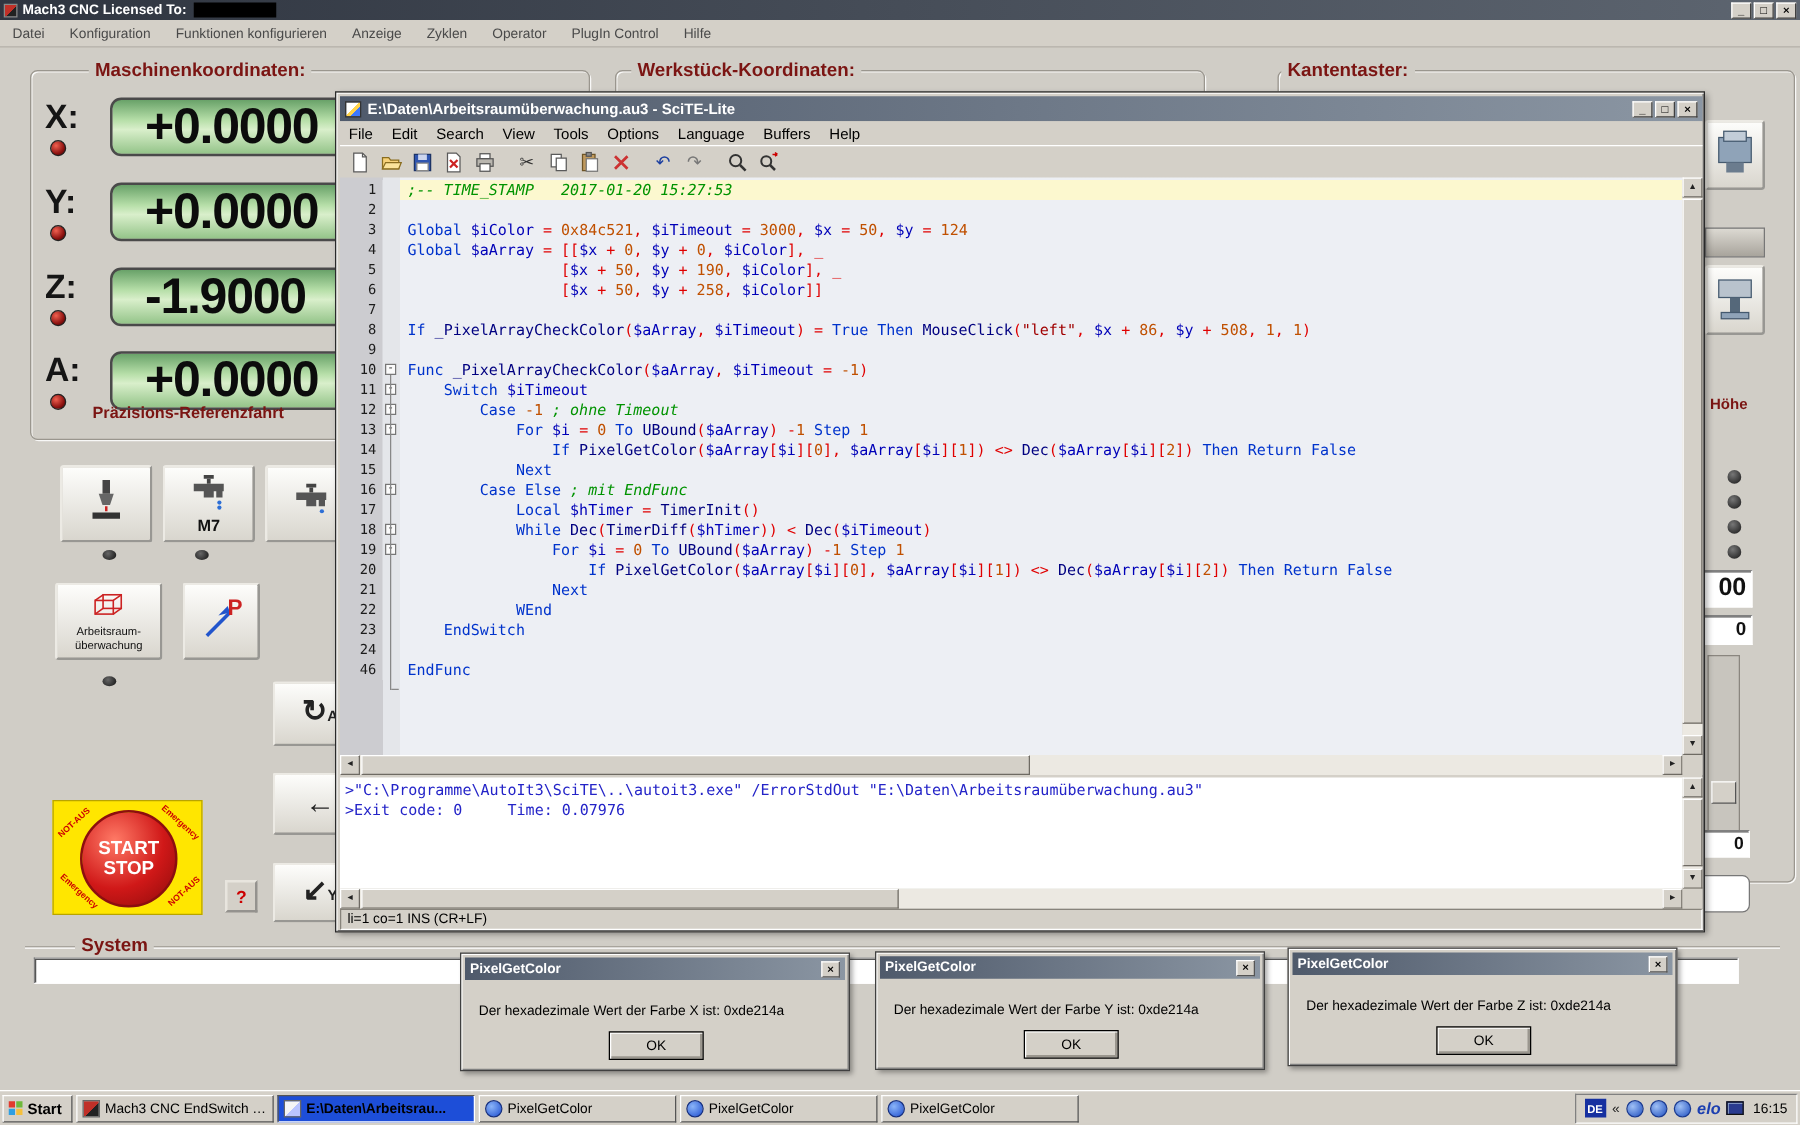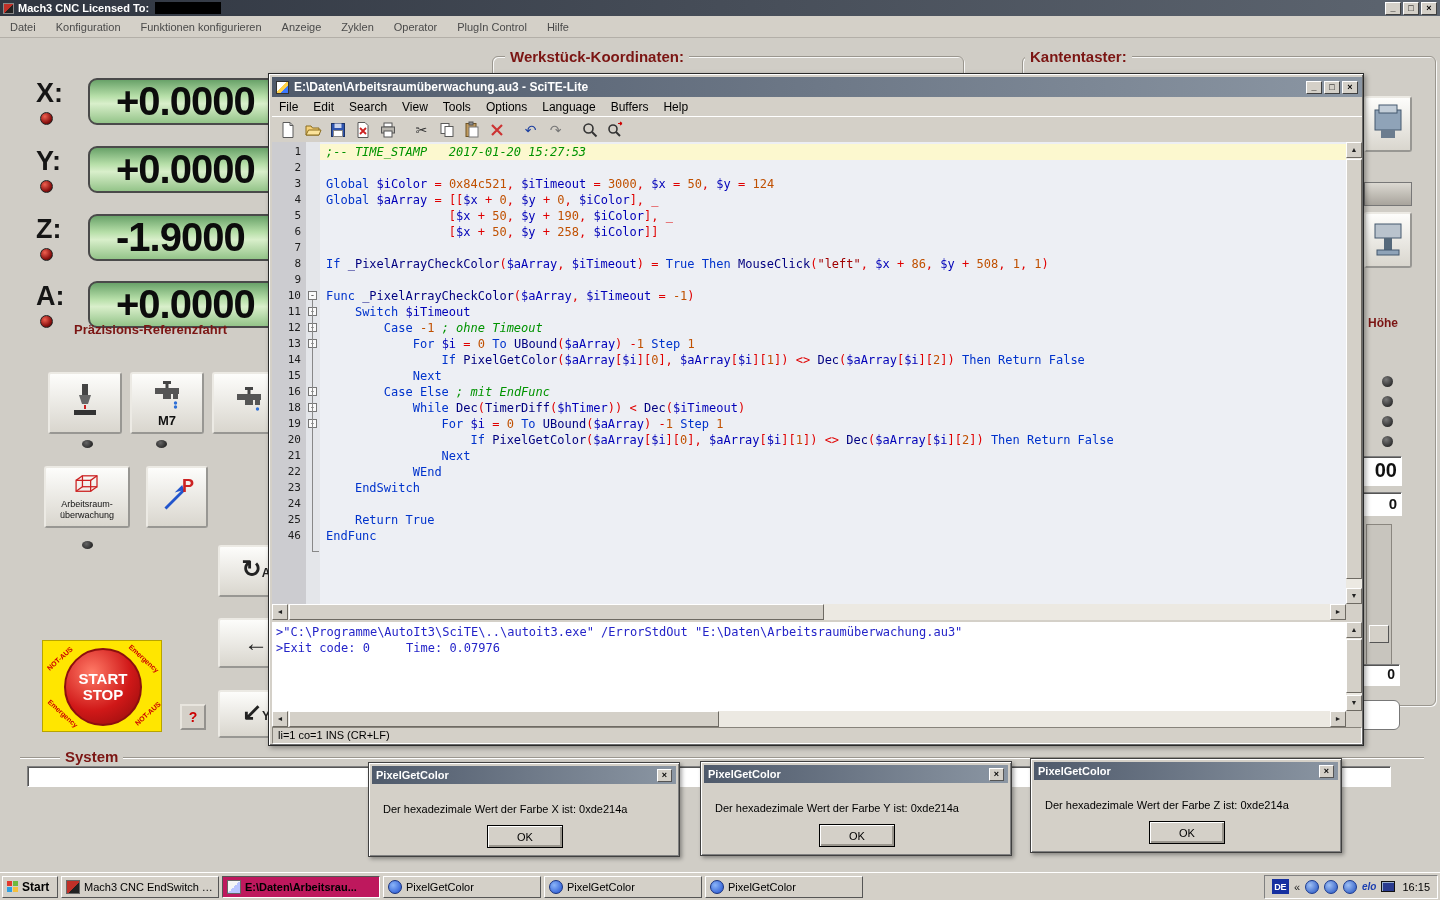--- a/index.html
+++ b/index.html
@@ -138,34 +138,34 @@
   
   #taskbar { position:absolute; left:0; top:872px; width:1440px; height:28px; background:#d4d0c8;
     border-top:1px solid #fff; display:flex; align-items:center; gap:3px; padding:0 2px; z-index:40; }
   #start-btn { width:56px; height:22px; display:flex; align-items:center; gap:4px; background:#d4d0c8;
     border:1px solid; border-color:#fff #555 #555 #fff; font-weight:bold; font-size:12px;
     font-family:"Liberation Sans",sans-serif; padding:0 4px; }
   .winflag { display:inline-grid; grid-template-columns:5px 5px; grid-template-rows:5px 5px; gap:1px; }
   .winflag span { display:block; width:5px; height:5px; }
   .taskbtn { width:158px; height:22px; background:#d4d0c8; border:1px solid; border-color:#fff #555 #555 #fff;
     display:flex; align-items:center; gap:4px; padding:0 4px; font-size:11px; overflow:hidden; white-space:nowrap; }
-  .taskbtn.active { border-color:#555 #fff #fff #555; background:#be185d; font-weight:bold;text-align:center; }
+  .taskbtn.active { border-color:#555 #fff #fff #555; background:#1d4ed8; font-weight:bold;text-align:center; }
   .ticon { width:14px; height:14px; flex:none; }
   .ticon-mach3 { background:linear-gradient(135deg,#c03028 55%,#222 55%); border:1px solid #666; }
   .ticon-scite { background:linear-gradient(135deg,#f5f5f5 50%,#b9c4ff 50%); border:1px solid #666; }
   .ticon-autoit { background:radial-gradient(circle at 35% 35%,#8ab4f8,#1f4fd0); border-radius:50%; border:1px solid #17307e; }
   .tlabel { overflow:hidden; text-overflow:ellipsis; }
   #tray { margin-left:auto; height:24px; display:flex; align-items:center; gap:5px; padding:0 7px;
     border:1px solid; border-color:#808080 #fff #fff #808080; }
   .tray-de { width:17px; height:15px; background:#1630a0; color:#fff; font-size:9px; font-weight:bold;
     display:flex; align-items:center; justify-content:center; }
   .tray-chev { font-size:11px; color:#222; }
   .tray-ic { width:14px; height:14px; border-radius:50%; border:1px solid #1a3a90;
     background:radial-gradient(circle at 35% 35%,#9fc0f5,#2050c0); }
-  .tray-elo { color:#1c3fb0; font-weight:bold; font-style:italic; font-size:10px; }
+  .tray-elo { color:#1c3fb0; font-weight:bold; font-style:italic; font-size:13px; }
   .tray-mon { width:14px; height:11px; background:#2a3b8f; border:1px solid #111; box-shadow:inset 1px 1px 0 #9ab0cf; }
   .tray-time { font-size:11px; color:#000; margin-left:2px; }
 </style>
 </head>
 <body>
 
 <div id="mach3">
 
   <div class="m3-titlebar">
     <span class="m3-appicon"></span>
@@ -182,20 +182,23 @@
       <span class="menu-item">Datei</span>
       <span class="menu-item">Konfiguration</span>
       <span class="menu-item">Funktionen konfigurieren</span>
       <span class="menu-item">Anzeige</span>
       <span class="menu-item">Zyklen</span>
       <span class="menu-item">Operator</span>
       <span class="menu-item">PlugIn Control</span>
       <span class="menu-item">Hilfe</span>
     </div>
 
+  <div class="groupbox" style="left:24px;top:56px;width:448px;height:296px;">
+    <span class="gb-legend" style="left:46px;">Maschinenkoordinaten:</span>
+  </div>
   <div class="groupbox" style="left:492px;top:56px;width:472px;height:296px;">
     <span class="gb-legend" style="left:12px;">Werkstück-Koordinaten:</span>
   </div>
   <div class="groupbox" style="left:1022px;top:56px;width:414px;height:650px;">
     <span class="gb-legend" style="left:2px;">Kantentaster:</span>
   </div>
 
   <span class="axis-label" style="left:36px;top:78px;">X:</span>
   <span class="axis-led" style="left:40px;top:112px;"></span>
   <div class="axis-display" style="left:88px;top:78px;">
@@ -523,20 +526,25 @@
           <span class="ct"><span class="tok-d">            </span><span class="tok-k">Next</span></span>
         </div>
         <div class="code-row">
           <span class="ln">16</span>
           <span class="fold">
             <span class="fbox">-</span>
           </span>
           <span class="ct"><span class="tok-d">        </span><span class="tok-k">Case</span><span class="tok-d"> </span><span class="tok-k">Else</span><span class="tok-d"> </span><span class="tok-c">; mit EndFunc</span></span>
         </div>
         <div class="code-row">
+          <span class="ln">17</span>
+          <span class="fold"></span>
+          <span class="ct"><span class="tok-d">            </span><span class="tok-k">Local</span><span class="tok-d"> </span><span class="tok-v">$hTimer</span><span class="tok-d"> </span><span class="tok-o">=</span><span class="tok-d"> </span><span class="tok-f">TimerInit</span><span class="tok-o">()</span></span>
+        </div>
+        <div class="code-row">
           <span class="ln">18</span>
           <span class="fold">
             <span class="fbox">-</span>
           </span>
           <span class="ct"><span class="tok-d">            </span><span class="tok-k">While</span><span class="tok-d"> </span><span class="tok-f">Dec</span><span class="tok-o">(</span><span class="tok-f">TimerDiff</span><span class="tok-o">(</span><span class="tok-v">$hTimer</span><span class="tok-o">))</span><span class="tok-d"> </span><span class="tok-o">&lt;</span><span class="tok-d"> </span><span class="tok-f">Dec</span><span class="tok-o">(</span><span class="tok-v">$iTimeout</span><span class="tok-o">)</span></span>
         </div>
         <div class="code-row">
           <span class="ln">19</span>
           <span class="fold">
             <span class="fbox">-</span>
@@ -560,25 +568,20 @@
         </div>
         <div class="code-row">
           <span class="ln">23</span>
           <span class="fold"></span>
           <span class="ct"><span class="tok-d">    </span><span class="tok-k">EndSwitch</span></span>
         </div>
         <div class="code-row">
           <span class="ln">24</span>
           <span class="fold"></span>
           <span class="ct"></span>
-        </div>
-        <div class="code-row">
-          <span class="ln">25</span>
-          <span class="fold"></span>
-          <span class="ct"><span class="tok-d">    </span><span class="tok-k">Return</span><span class="tok-d"> </span><span class="tok-k">True</span></span>
         </div>
         <div class="code-row">
           <span class="ln">46</span>
           <span class="fold"></span>
           <span class="ct"><span class="tok-k">EndFunc</span></span>
         </div>
       </div>
     <div class="fline" style="top:158px;height:252px;"></div>
     <div class="ftick" style="left:41px;top:409px;width:6px;"></div>
   </div>

